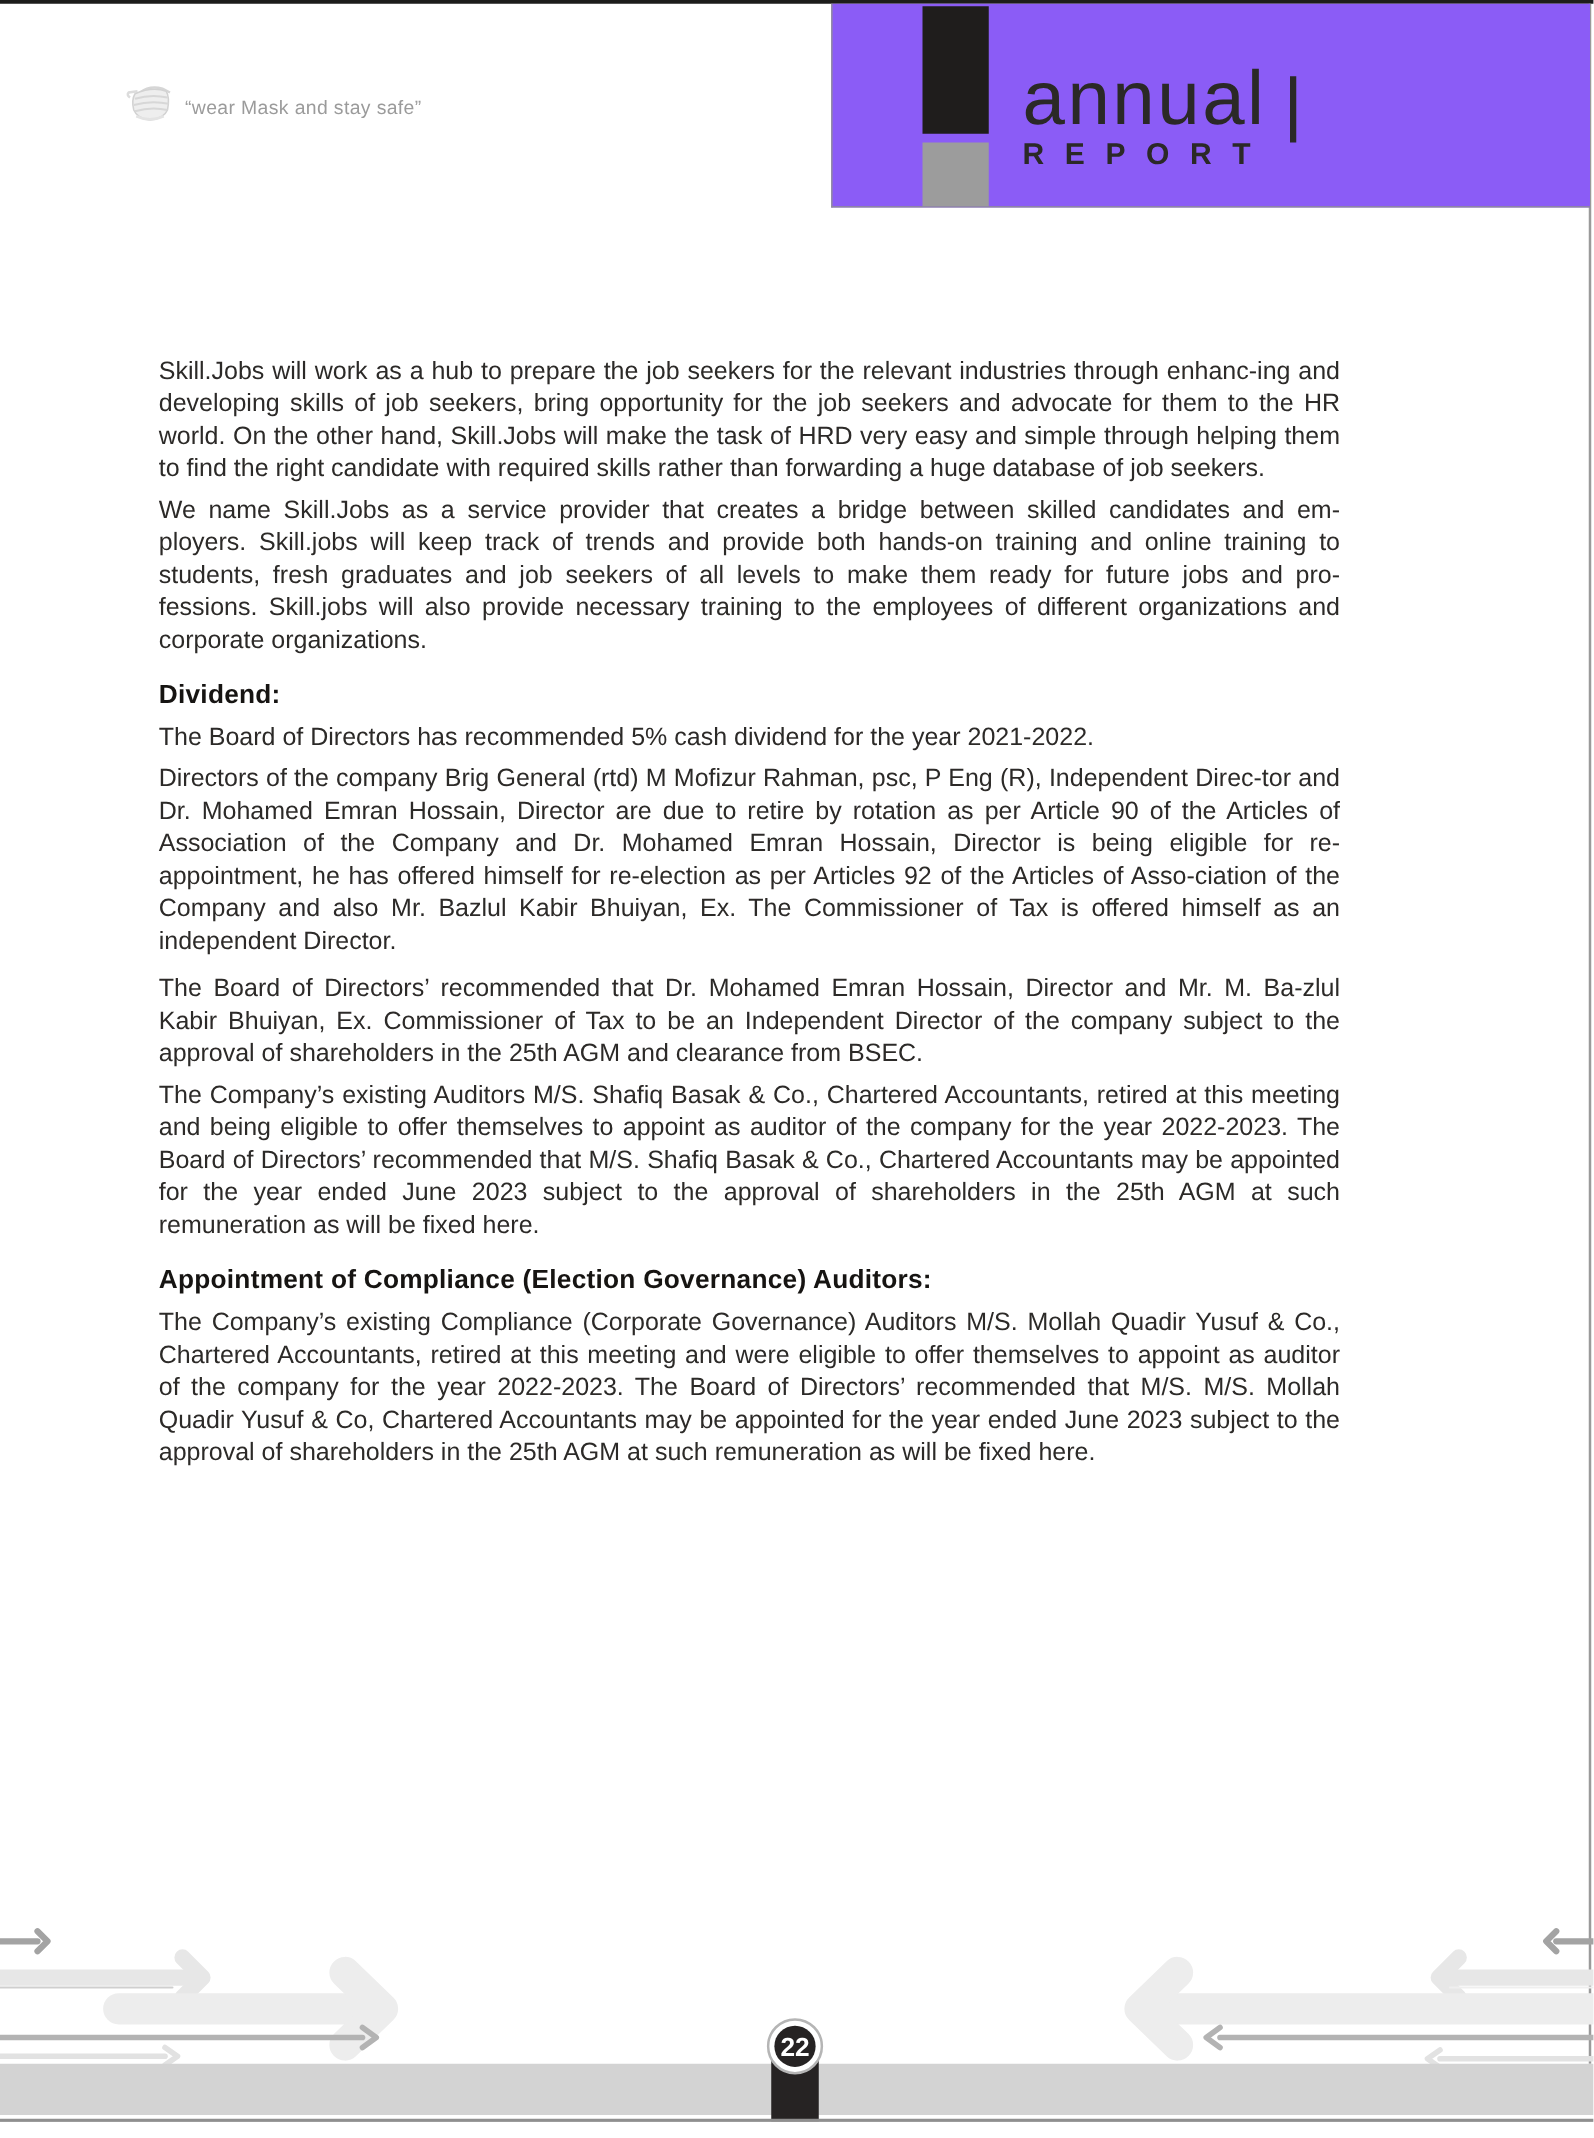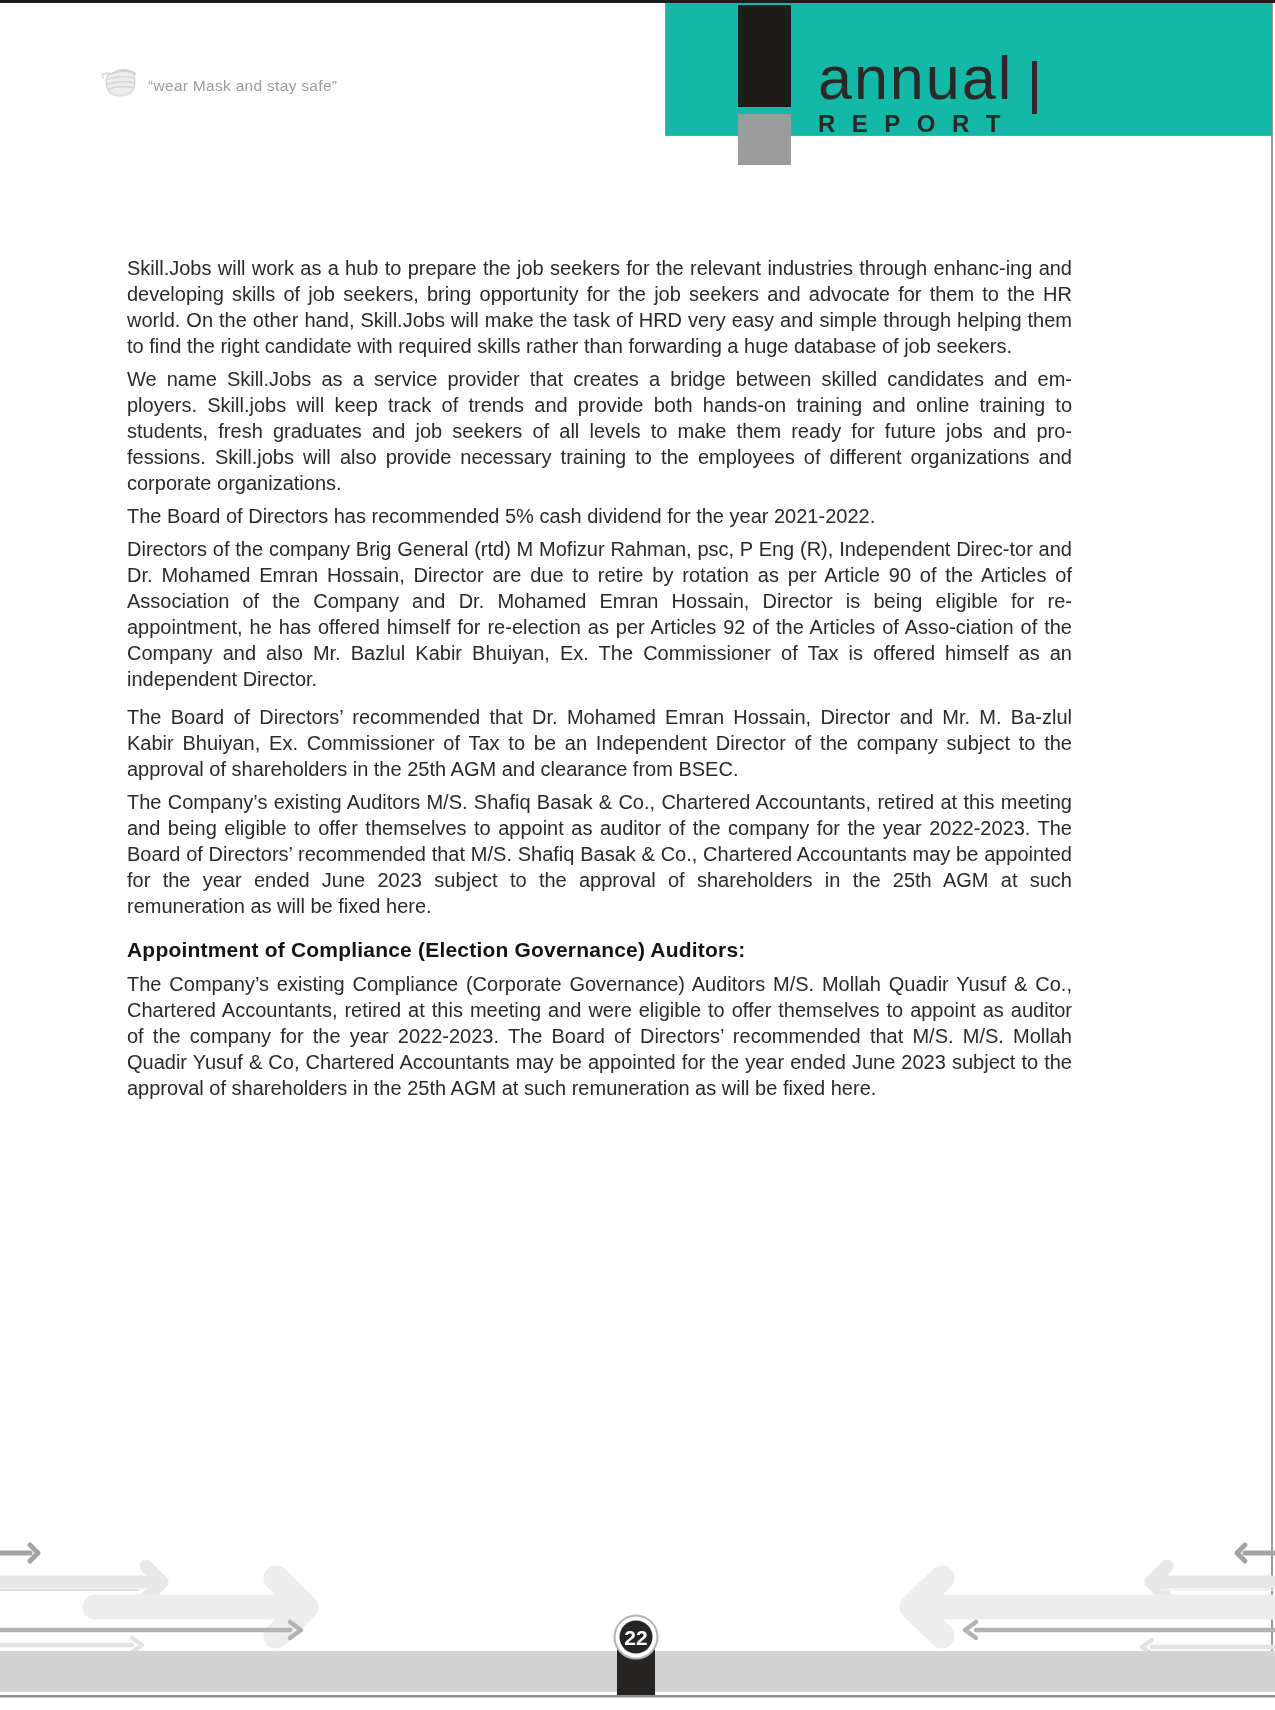--- a/index.html
+++ b/index.html
@@ -28,24 +28,24 @@
   
   .mask-note {
     position: absolute; left: 100px; top: 64px;
     display: flex; align-items: center; gap: 4px;
   }
   .mask-note .quote {
     color: #9b9b9b; font-size: 15.5px; letter-spacing: .3px;
   }
 
   .logo-box {
-    position: absolute; left: 665px; top: 3px; right: 3px; height: 133px;
+    position: absolute; left: 665px; top: 3px; right: 3px; height: 163px;
     border-left: 1.5px solid #8f8f8f;
     border-bottom: 1.5px solid #8f8f8f;
-    background: #14b8a6;
+    background: #8b5cf6;
   }
   .logo-black-rect {
     position: absolute; left: 72px; top: 2px; width: 53px; height: 102px;
     background: #1f1d1c;
   }
   .logo-gray-rect {
     position: absolute; left: 72px; top: 111px; width: 53px; height: 51px;
     background: #9c9c9c;
   }
   .logo-text {
@@ -64,21 +64,21 @@
     background: #2b2927;
   }
   .logo-years {
     position: absolute; left: 390px; top: 51px;
     font-size: 47px; font-weight: 700; line-height: 45px;
     color: #1d1b1a; letter-spacing: 1px;
   }
 
   
   .content {
-    position: absolute; left: 127px; top: 255px; width: 945px;
+    position: absolute; left: 127px; top: 284px; width: 945px;
     color: #2c2a28;
     font-size: 20px; line-height: 26px;
     text-align: justify;
   }
   .content p { margin-bottom: 7px; }
   .content p.gap-top { margin-top: 12px; }
   .content h3 {
     font-size: 21px; line-height: 26px; font-weight: 700; color: #161412;
     text-align: left; margin-top: 18px; margin-bottom: 8px;
     letter-spacing: .2px;
@@ -117,20 +117,21 @@
       <div class="logo-annual">annual</div>
       <div class="logo-report">REPORT</div>
     </div>
     <div class="logo-separator"></div>
   </div>
 
   <div class="content">
     <p>Skill.Jobs will work as a hub to prepare the job seekers for the relevant industries through enhanc-ing and developing skills of job seekers, bring opportunity for the job seekers and advocate for them to the HR world. On the other hand, Skill.Jobs will make the task of HRD very easy and simple through helping them to find the right candidate with required skills rather than forwarding a huge database of job seekers.</p>
     <p>We name Skill.Jobs as a service provider that creates a bridge between skilled candidates and em-ployers. Skill.jobs will keep track of trends and provide both hands-on training and online training to students, fresh graduates and job seekers of all levels to make them ready for future jobs and pro-fessions. Skill.jobs will also provide necessary training to the employees of different organizations and corporate organizations.</p>
 
+    <h3>Dividend:</h3>
     <p>The Board of Directors has recommended 5% cash dividend for the year 2021-2022.</p>
 
     <p>Directors of the company Brig General (rtd) M Mofizur Rahman, psc, P Eng (R), Independent Direc-tor and Dr. Mohamed Emran Hossain, Director are due to retire by rotation as per Article 90 of the Articles of Association of the Company and Dr. Mohamed Emran Hossain, Director is being eligible for re-appointment, he has offered himself for re-election as per Articles 92 of the Articles of Asso-ciation of the Company and also Mr. Bazlul Kabir Bhuiyan, Ex. The Commissioner of Tax is offered himself as an independent Director.</p>
     <p class="gap-top">The Board of Directors’ recommended that Dr. Mohamed Emran Hossain, Director and Mr. M. Ba-zlul Kabir Bhuiyan, Ex. Commissioner of Tax to be an Independent Director of the company subject to the approval of shareholders in the 25th AGM and clearance from BSEC.</p>
 
     <p>The Company’s existing Auditors M/S. Shafiq Basak &amp; Co., Chartered Accountants, retired at this meeting and being eligible to offer themselves to appoint as auditor of the company for the year 2022-2023. The Board of Directors’ recommended that M/S. Shafiq Basak &amp; Co., Chartered Accountants may be appointed for the year ended June 2023 subject to the approval of shareholders in the 25th AGM at such remuneration as will be fixed here.</p>
 
     <h3>Appointment of Compliance (Election Governance) Auditors:</h3>
     <p>The Company’s existing Compliance (Corporate Governance) Auditors M/S. Mollah Quadir Yusuf &amp; Co., Chartered Accountants, retired at this meeting and were eligible to offer themselves to appoint as auditor of the company for the year 2022-2023. The Board of Directors’ recommended that M/S. M/S. Mollah Quadir Yusuf &amp; Co, Chartered Accountants may be appointed for the year ended June 2023 subject to the approval of shareholders in the 25th AGM at such remuneration as will be fixed here.</p>
   </div>

